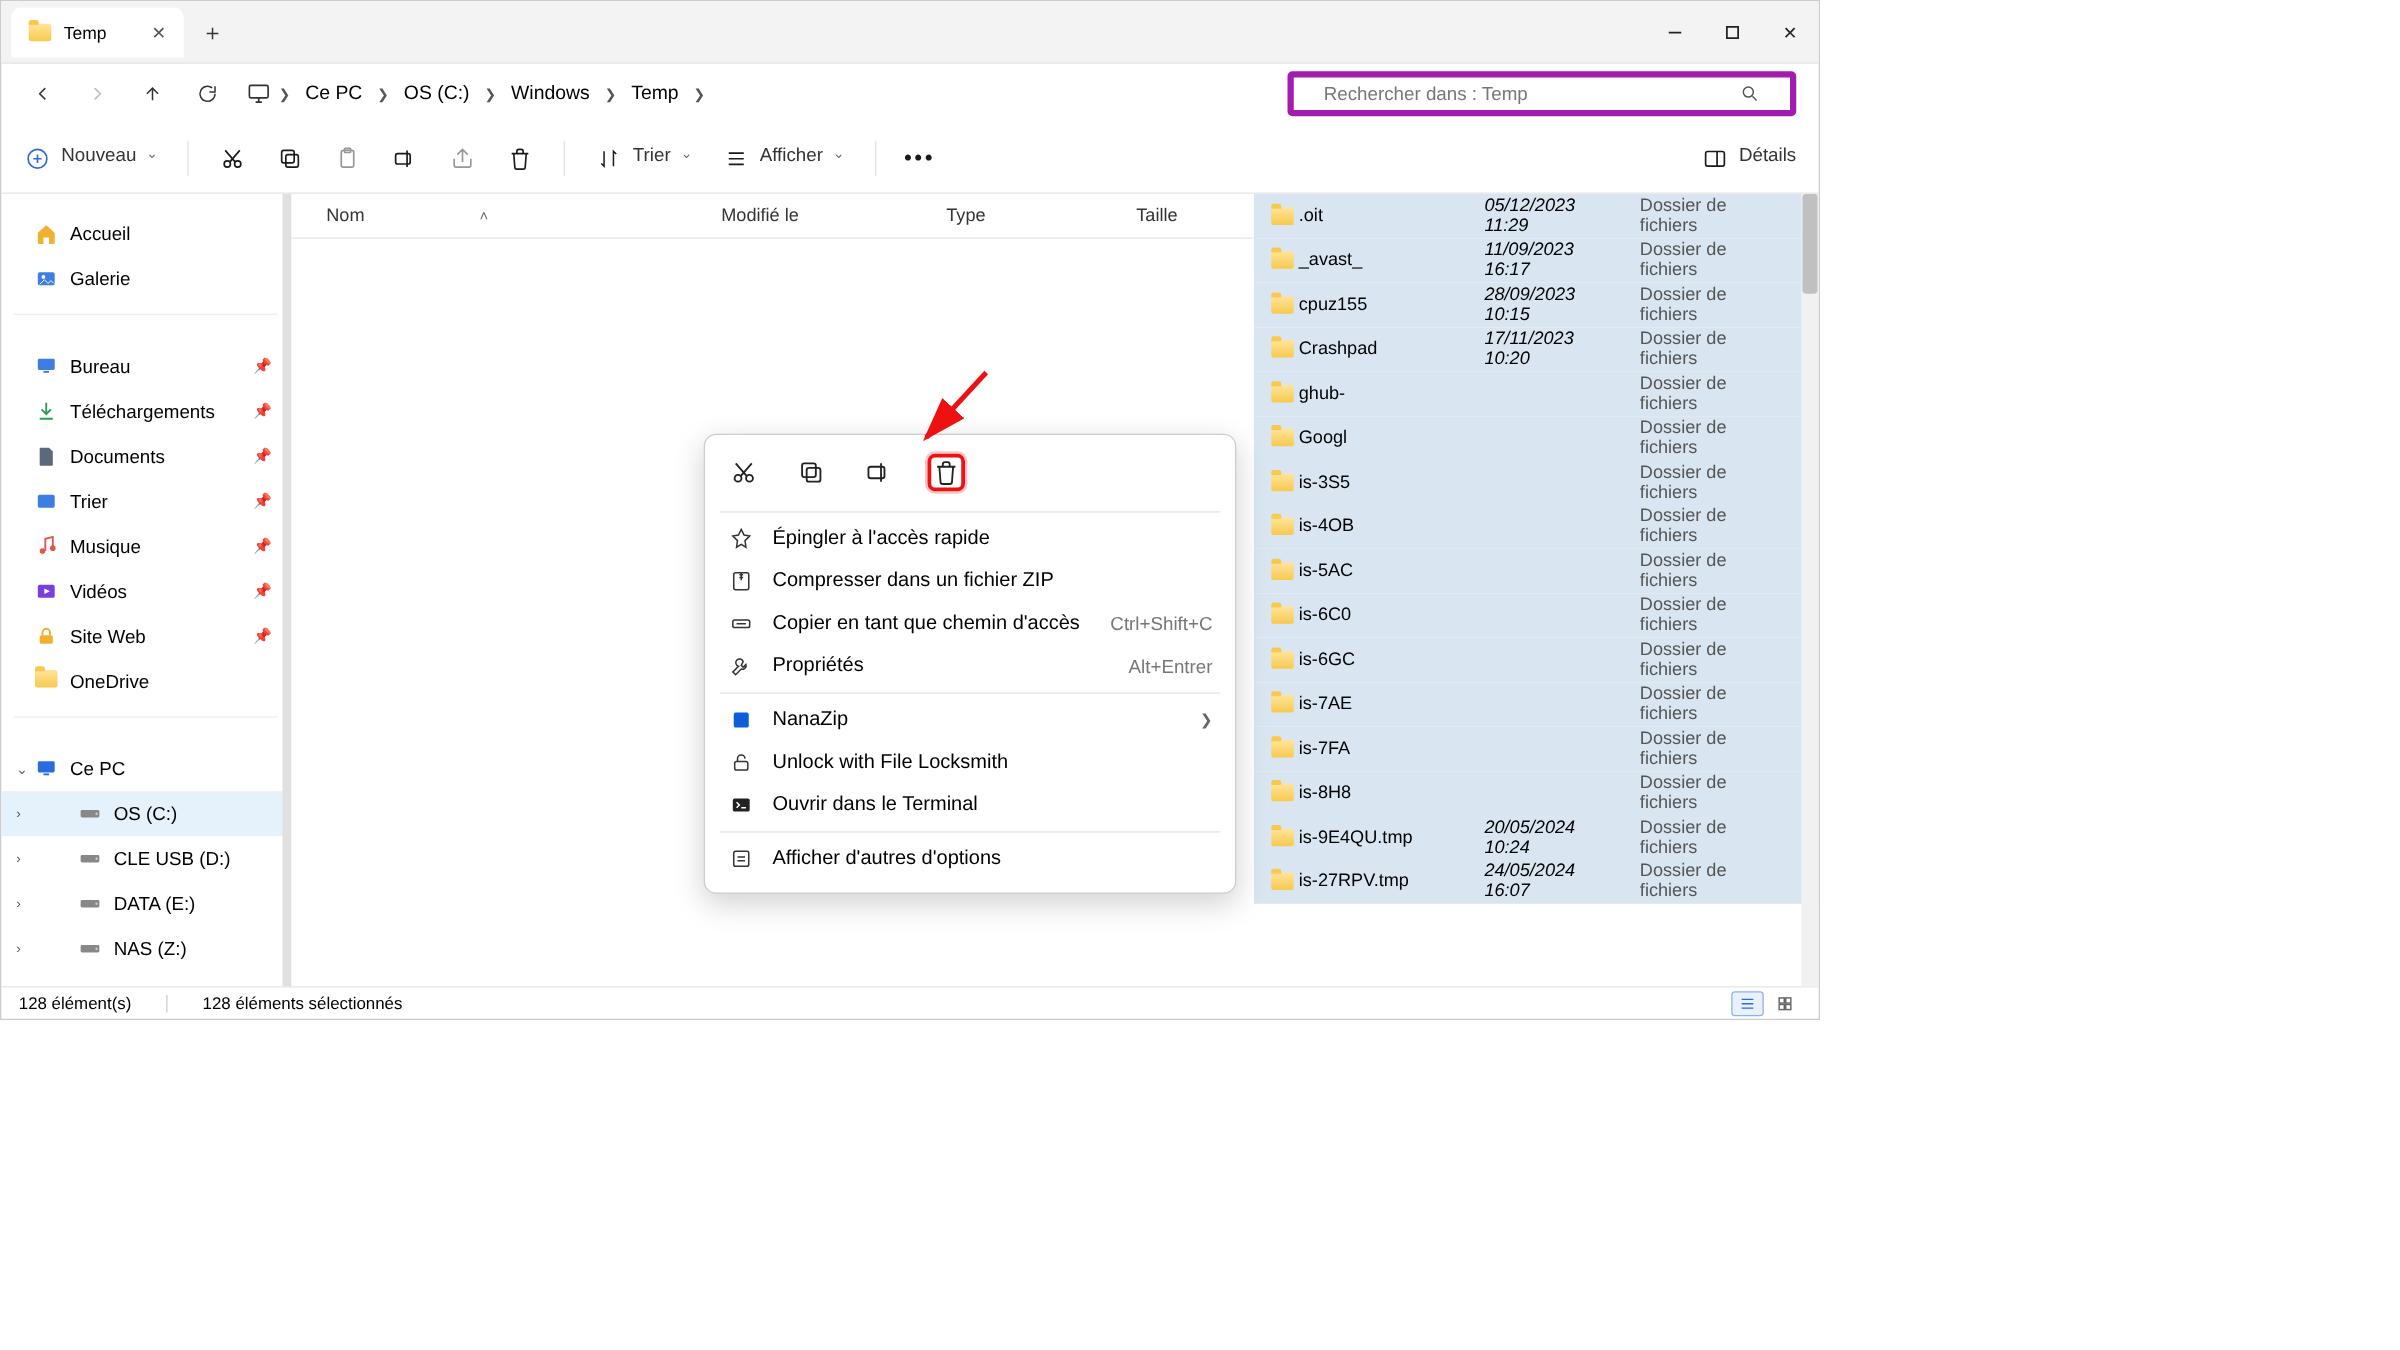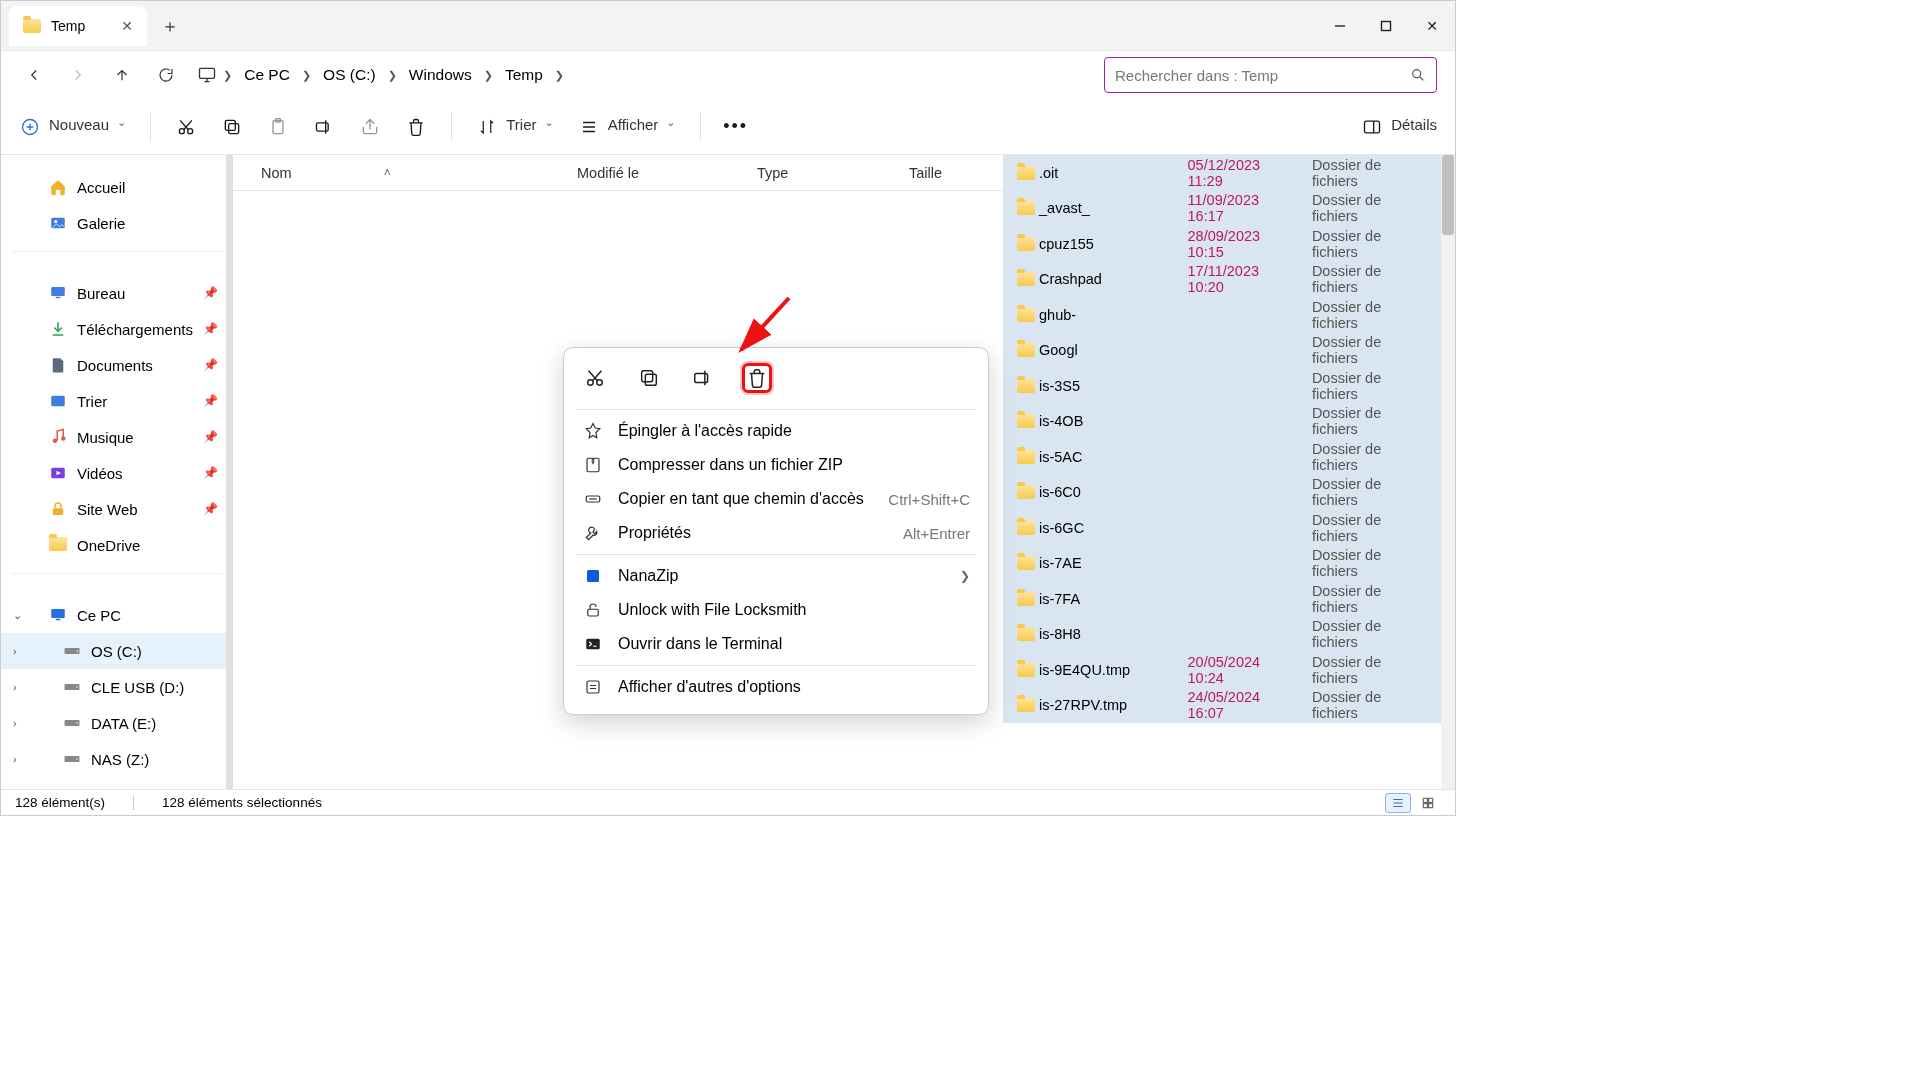--- a/index.html
+++ b/index.html
@@ -14,53 +14,53 @@
   .win-controls { margin-left: auto; display: flex; }
   .win-btn { width: 46px; height: 40px; display: flex; align-items: center; justify-content: center; font-size: 14px; color: #222; cursor:pointer; }
 
   
   .navrow { height: 48px; display: flex; align-items: center; padding: 0 14px; gap: 6px; }
   .nav-btn { width: 38px; height: 38px; display:flex; align-items:center; justify-content:center; color:#333; border-radius:4px; }
   .nav-btn.disabled { color: #bbb; }
   .breadcrumb { display:flex; align-items:center; gap: 6px; margin-left: 6px; flex: 1; }
   .crumb { font-size: 15.5px; padding: 4px 6px;}
   .chev { color:#555; font-size: 11px; }
-  .searchbox { display:flex; align-items:center; width: 333px; height: 36px; border:1px solid #a21caf; border-radius:4px; padding: 0 10px; color:#777; font-size:15px; margin-right: 4px;}
+  .searchbox { display:flex; align-items:center; width: 407px; height: 36px; border:5px solid #a21caf; border-radius:4px; padding: 0 24px; color:#777; font-size:15px; margin-right: 4px;}
   .searchbox .sicon { margin-left:auto; color:#555; }
 
   
   .toolbar { height: 56px; display:flex; align-items:center; padding: 0 18px; gap: 24px; border-bottom:1px solid #e5e5e5;}
   .tbtn { display:flex; align-items:flex-start; gap:8px; font-size:15px; color:#333;}
   .icon-t { display:inline-flex; width:22px; height:22px; align-items:center; justify-content:center; color:#1a1a1a;}
   .toolbar .spacer { flex:1; }
 
   
   .body { flex:1; display:flex; min-height:0; }
   .sidebar { width: 232px; border-right: 1px solid #ddd; padding-top: 14px; overflow-y:auto; position:relative;}
   .sidebar::after { content:""; position:absolute; right:0; top:0; width:6px; height:100%; background: #e0e0e0;}
-  .side-item { height: 36px; display:flex; align-items:center; gap: 10px; padding-left: 48px; font-size:15px; position:relative;}
+  .side-item { height: 36px; display:flex; align-items:center; gap: 10px; padding-left: 27px; font-size:15px; position:relative;}
   .side-item.indent { padding-left: 62px; }
   .side-item .pin { margin-left:auto; margin-right: 14px; color:#888; font-size:12px;}
   .side-item .expand { position:absolute; left:12px; color:#555; font-size:11px;}
   .side-item.selected { background:#e5f1fb; }
   .side-sep { height: 14px; border-top:1px solid #eee; margin: 10px 10px; }
 
   .main { flex:1; display:flex; flex-direction:row; min-width:0; position:relative;}
   .cols { height: 36px; display:flex; align-items:center; border-bottom: 1px solid #e5e5e5; font-size:14.5px; color:#333;}
   .col-name { width: 338px; padding-left: 28px; display:flex; align-items:center;}
   .col-mod  { width: 180px; padding-left: 6px;}
   .col-type { width: 152px; padding-left: 6px;}
   .col-size { width: 100px; padding-left: 6px;}
   .sort-ind { margin-left: 92px; color:#666; font-size:12px;}
 
   .rows { flex:1; overflow-y: hidden; position:relative;}
   .row { height: 35.5px; display:flex; align-items:center; font-size:14.5px; }
   .row.sel { background: #d9e5f0; }
   .row .c-name { width: 338px; padding-left: 14px; display:flex; align-items:center; gap:4px;}
-  .row .c-mod  { width: 180px; padding-left: 6px; color:#be185d;}
+  .row .c-mod  { width: 180px; padding-left: 6px; color:#000000;font-style:italic;}
   .row .c-type { width: 212px; padding-left: 36px; color:#555;}
   .row .c-size { width: 100px; padding-left: 6px; color:#555;}
   .folder-ic { width:18px; height:14px; background: linear-gradient(#ffe49a, #f7c94e); border-radius:2px; position:relative; display:inline-block;}
   .folder-ic::before {content:""; position:absolute; top:-3px; left:0; width:8px; height:4px; background:#f7c94e; border-radius:2px 2px 0 0;}
 
   .scroll-track { position:absolute; right:0; top:0; width:14px; height:100%; background:#f1f1f1;}
   .scroll-thumb { position:absolute; right:1px; top:0; width:12px; height:80px; background:#c0c0c0; border-radius:3px;}
 
   
   .ctx { position:absolute; left:330px; top:192px; width:426px; background:#fff; border:1px solid #ccc; border-radius:10px; box-shadow: 0 8px 24px rgba(0,0,0,.18); padding: 8px 6px 10px 6px; z-index:20;}

